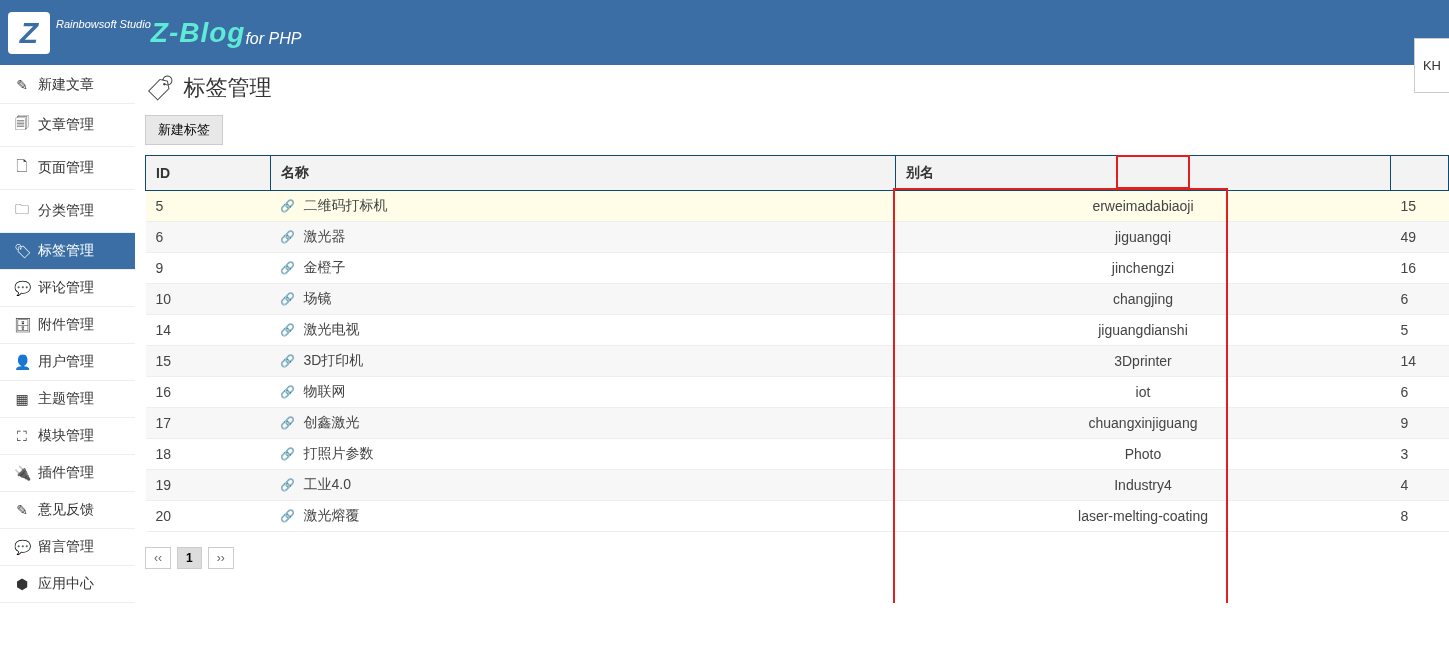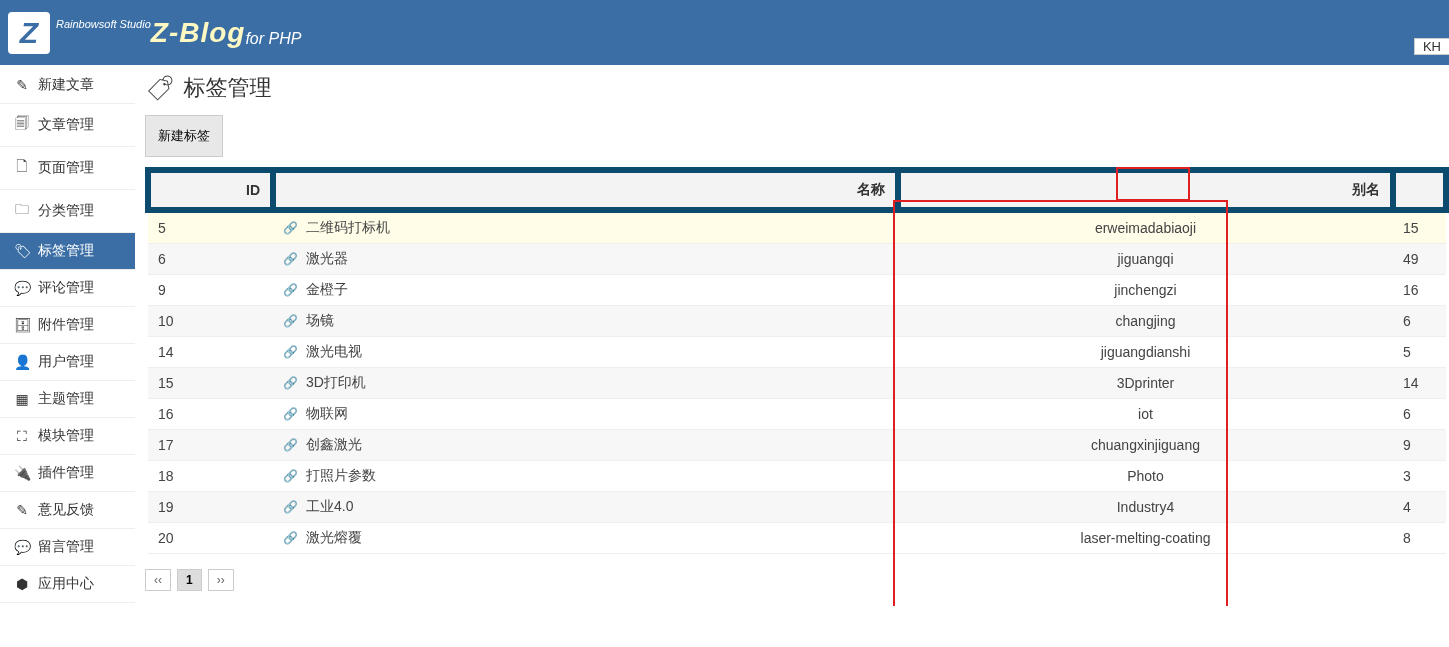--- a/index.html
+++ b/index.html
@@ -3,34 +3,34 @@
 <meta charset="utf-8">
 <style>
 * { margin: 0; padding: 0; box-sizing: border-box; }
 body { font-family: "Microsoft YaHei", Arial, sans-serif; font-size: 14px; color: #333; background: #fff; }
 .header { background: #3a6ea5; height: 65px; display: flex; align-items: center; padding-left: 8px; position: relative; }
 .logo-box { display: flex; align-items: center; gap: 6px; }
 .logo-icon { width: 42px; height: 42px; background: #fff; border-radius: 4px; display: flex; align-items: center; justify-content: center; }
 .logo-icon span { color: #3a6ea5; font-weight: bold; font-size: 30px; font-style: italic; }
 .logo-text { display: flex; flex-direction: row; line-height: 1; }
 .logo-super { color: #fff; font-size: 11px; font-style: italic; margin-bottom: 2px; }
-.logo-main { color: #fef9c3; font-size: 28px; font-weight: bold; font-style: italic; letter-spacing: 1px; }
+.logo-main { color: #5eead4; font-size: 28px; font-weight: bold; font-style: italic; letter-spacing: 1px; }
 .logo-sub { color: #fff; font-size: 16px; font-style: italic; align-self: flex-end; }
-.header-right { position: absolute; right: 0; top: 38px; background: #fff; padding: 0 8px; font-size: 13px; border: 1px solid #ccc; border-right: none; }
+.header-right { position: absolute; right: 0; top: 38px; background: #fff; padding: 19px 8px; font-size: 13px; border: 1px solid #ccc; border-right: none; }
 .layout { display: flex; }
 .sidebar { width: 135px; flex-shrink: 0; padding-top: 2px; }
 .sidebar-item { display: flex; align-items: center; gap: 8px; padding: 9px 14px; border-bottom: 1px solid #eee; cursor: pointer; color: #333; font-size: 14px; }
 .sidebar-item.active { background: #3a6ea5; color: #fff; }
 .sidebar-item .icon { width: 16px; text-align: center; font-size: 14px; }
 .main { flex: 1; padding: 8px 0 15px 10px; }
 .page-title { display: flex; align-items: center; gap: 8px; font-size: 22px; font-weight: normal; margin-bottom: 12px; }
 .tag-icon { transform: rotate(90deg); font-size: 24px; color: #444; }
-.btn-new { background: #e8e8e8; border: 1px solid #ccc; padding: 11px 12px; font-size: 13px; cursor: pointer; margin-bottom: 10px; }
+.btn-new { background: #e8e8e8; border: 1px solid #ccc; padding: 5px 12px; font-size: 13px; cursor: pointer; margin-bottom: 10px; }
 table { width: 100%; border-collapse: collapse; }
-th { background: #f3f3f3; border: 6px solid #0c4a6e; padding: 8px 10px; font-weight: bold; text-align: right; font-size: 14px; }
+th { background: #f3f3f3; border: 1px solid #0c4a6e; padding: 8px 10px; font-weight: bold; text-align: left; font-size: 14px; }
 td { border-bottom: 1px solid #eee; padding: 6px 10px; font-size: 14px; color: #444; }
 tbody tr:nth-child(even) td { background: #f7f7f7; }
 tbody tr.hl td { background: #fffce8; }
 td.col-id { width: 125px; }
 td.col-name { width: 625px; }
 td.col-alias { width: 495px; text-align: center; }
 td.col-count { text-align: left; }
 .link-icon { color: #888; font-size: 12px; margin-right: 8px; display: inline-block; }
 .pagination { margin-top: 15px; display: flex; gap: 6px; }
 .page-btn { border: 1px solid #ccc; padding: 3px 8px; font-size: 12px; background: #fff; cursor: pointer; color: #666; }

